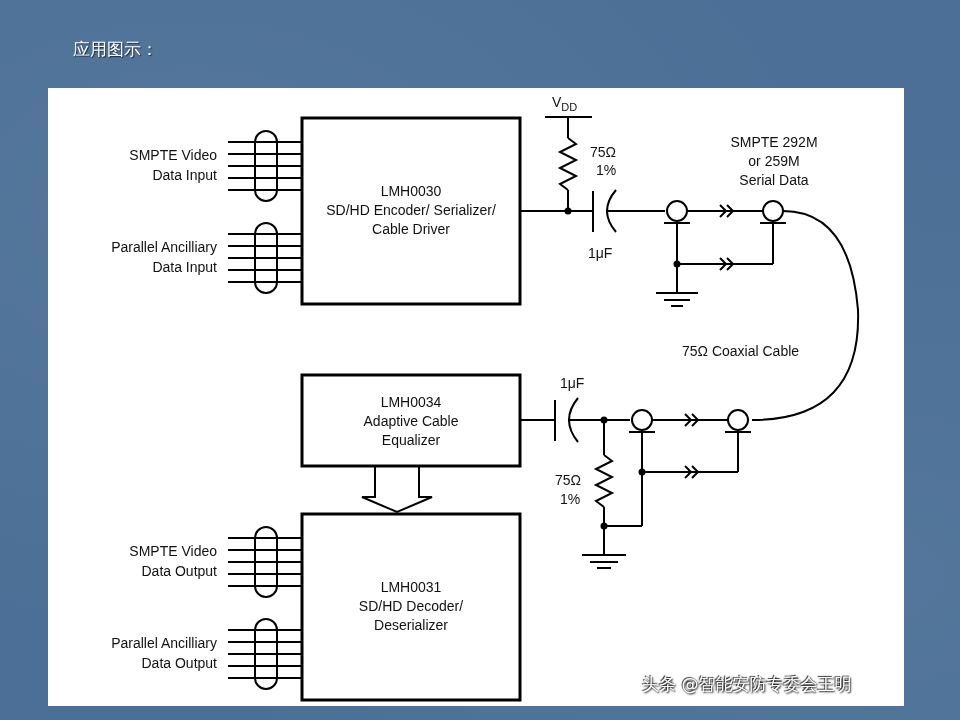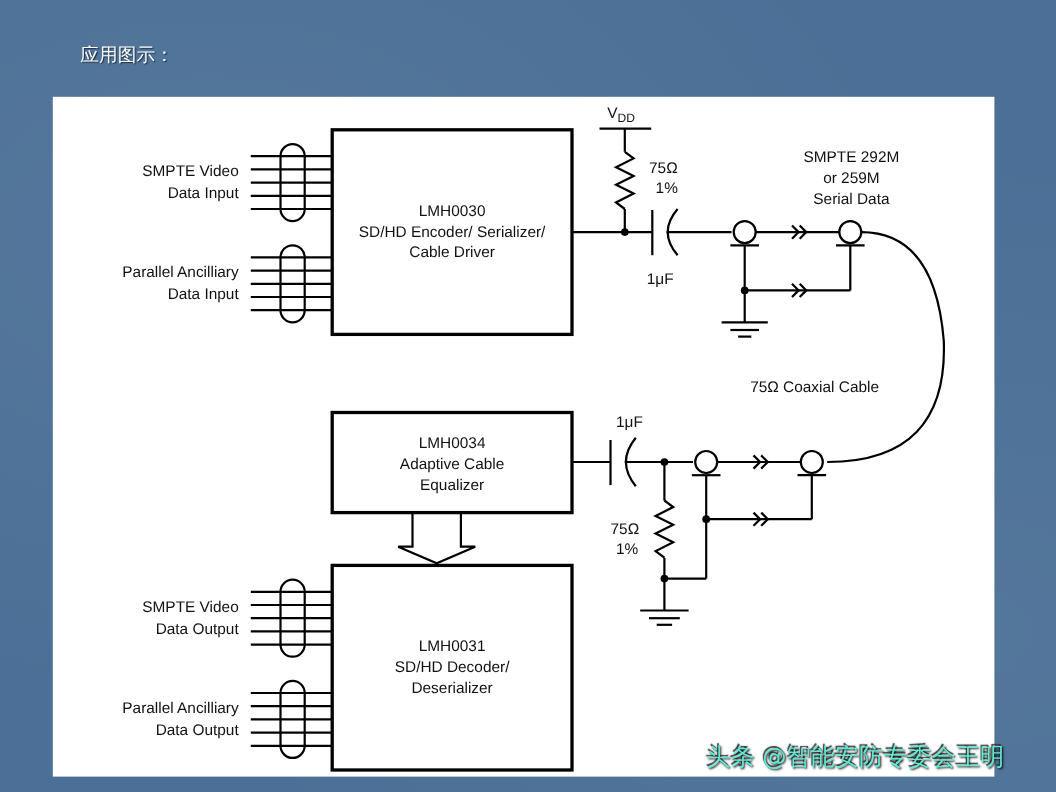--- a/index.html
+++ b/index.html
@@ -7,21 +7,21 @@
     background:#4b6f96;
     background-image:radial-gradient(ellipse at 20% 30%, rgba(255,255,255,0.06), transparent 60%),
                      radial-gradient(ellipse at 90% 80%, rgba(255,255,255,0.05), transparent 55%);
     font-family:"Liberation Sans",sans-serif;}
   .slide-title{position:absolute;left:47px;top:38px;font-size:17px;color:#ffffff;
     text-shadow:1px 1px 1px #1c2c40;font-family:"DejaVu Sans",sans-serif;margin-left:26px;}
   .panel{position:absolute;left:48px;top:88px;width:856px;height:618px;background:#ffffff;}
   svg text{font-family:"Liberation Sans",sans-serif;fill:#111;}
   .lbl{font-size:14px;}
   .blk{font-size:14px;}
-  .watermark{position:absolute;left:642px;top:673px;font-size:22px;color:#5eead4;
+  .watermark{position:absolute;left:642px;top:673px;font-size:17px;color:#ffffff;
     text-shadow:1px 1px 2px #000, -1px -1px 1px #333;font-family:"DejaVu Sans",sans-serif;letter-spacing:0px;}
 </style>
 </head>
 <body>
 
 <div class="slide-title">应用图示：</div>
 
 <div class="panel">
 <svg width="856" height="618" viewBox="48 88 856 618" xmlns="http://www.w3.org/2000/svg">
   <g stroke="#000" fill="none" stroke-width="2">

